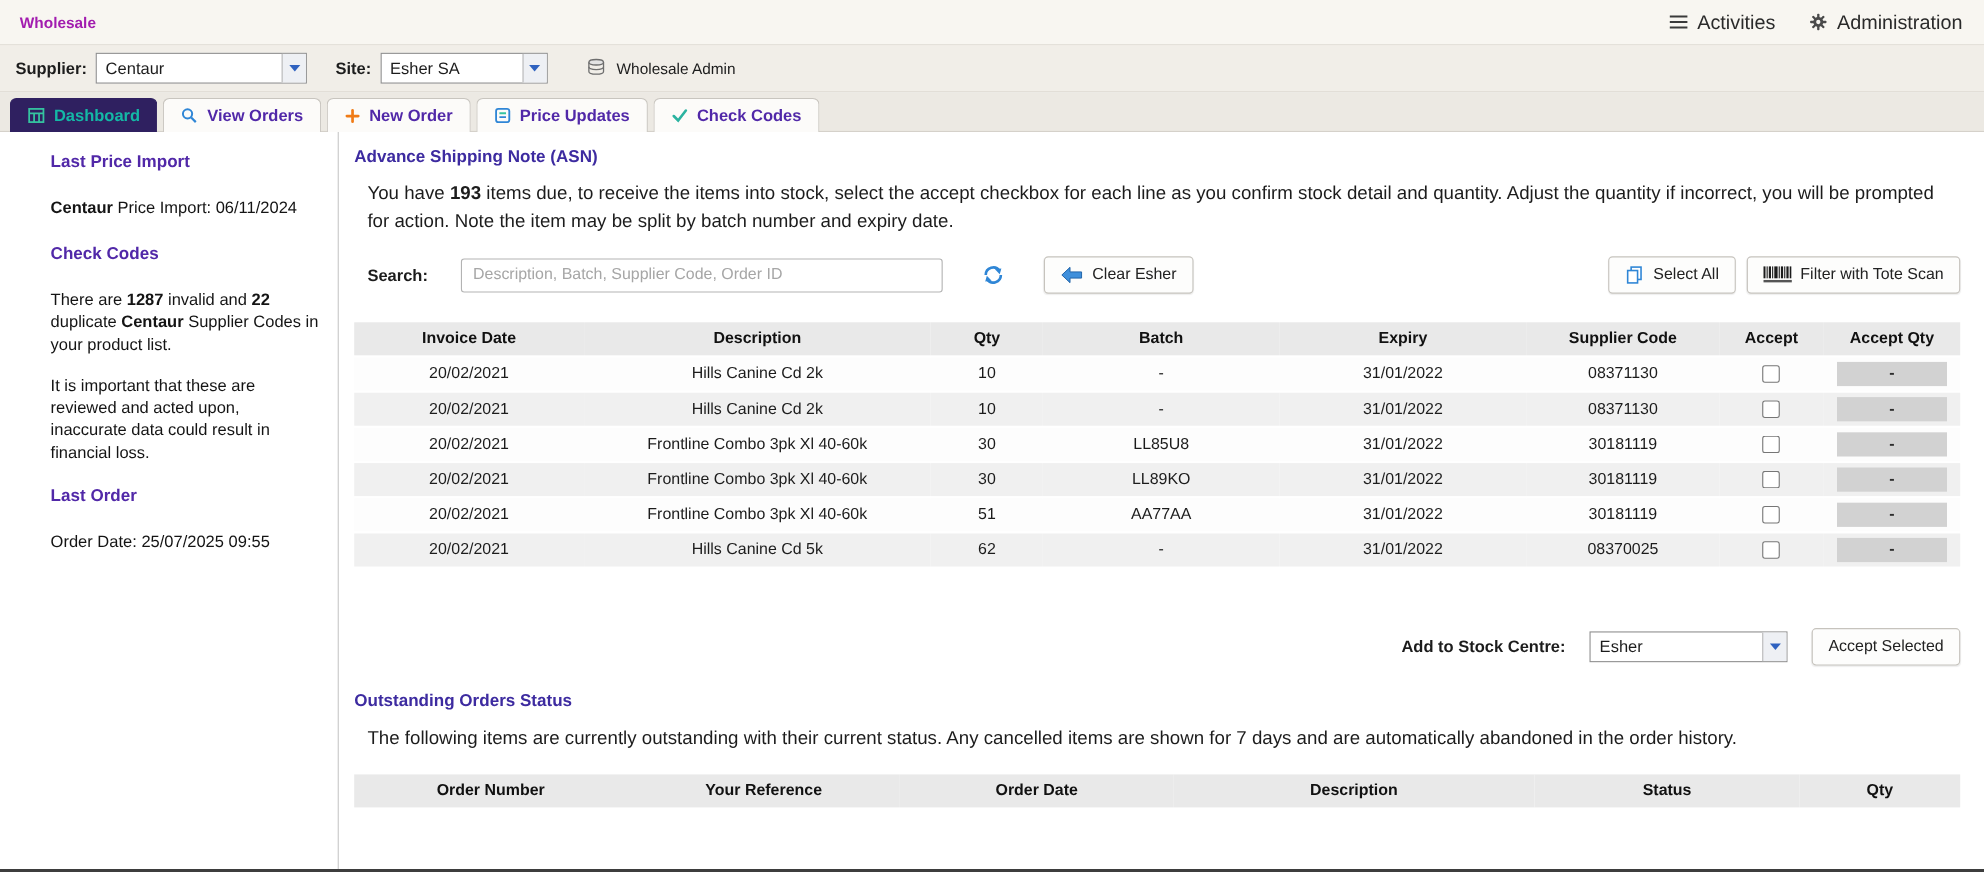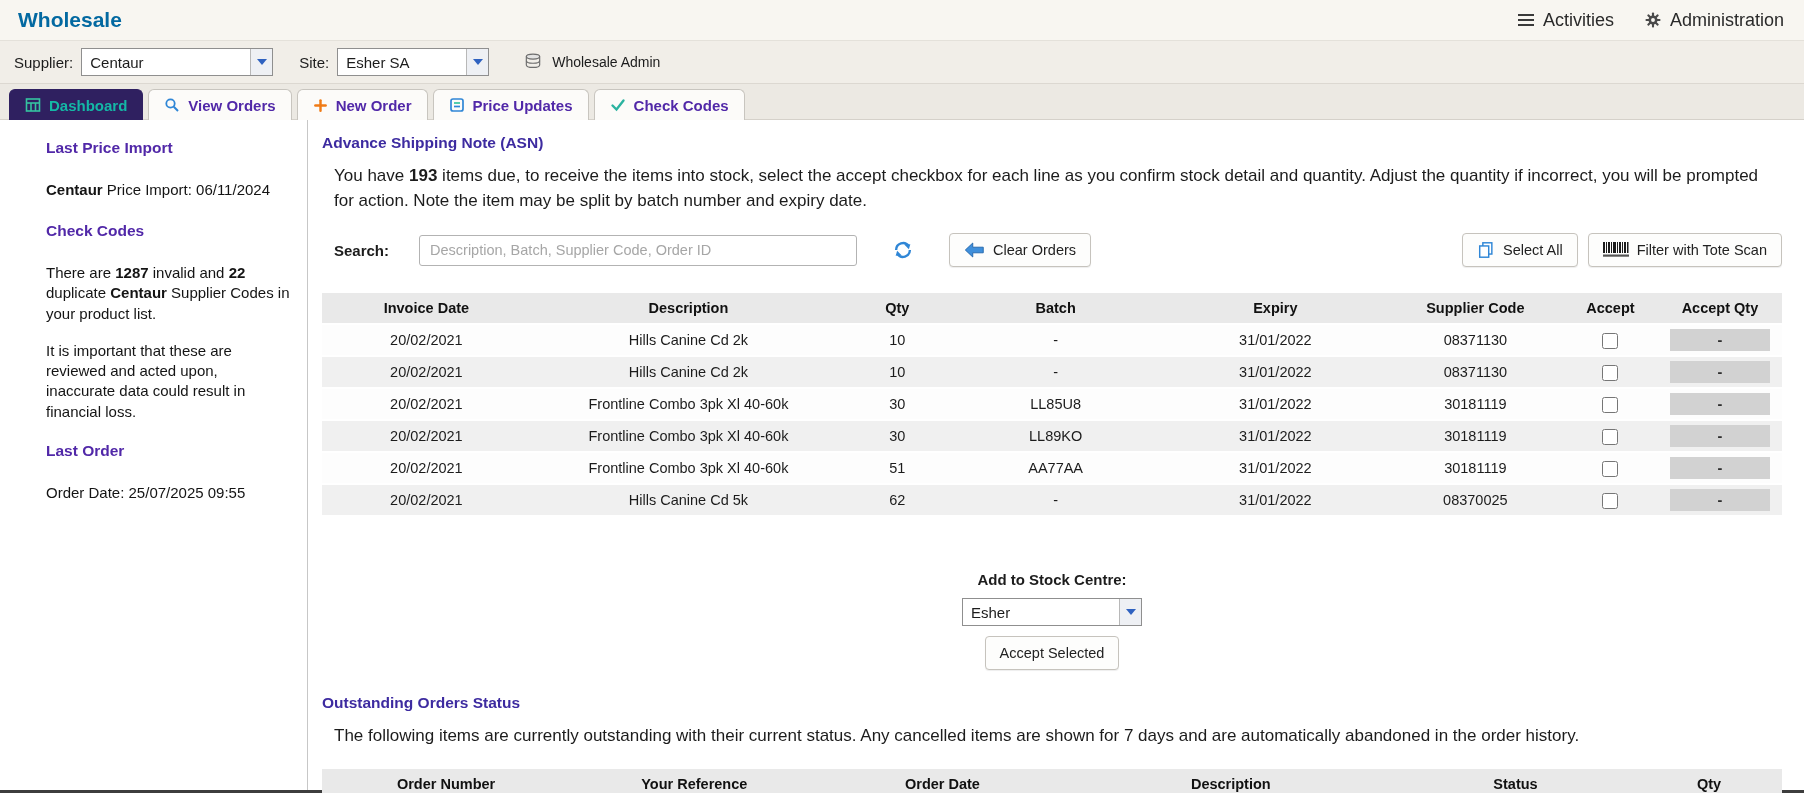--- a/index.html
+++ b/index.html
@@ -2,27 +2,27 @@
 <html><head>
 <meta charset="utf-8">
 <style>
   * { box-sizing: border-box; }
   html,body { margin:0; padding:0; background:#e9e7e2; }
   body { width:1804px; height:793px; font-family:"Liberation Sans", sans-serif; color:#1c1c1c; }
   .app { width:1804px; height:793px; display:flex; flex-direction:column; background:#fff; border-bottom:3px solid #3d3d3d; }
 
   
   .topbar { height:40px; flex:0 0 40px; background:#f8f6f1; display:flex; align-items:center; padding:0 20px 0 18px; }
-  .topbar-title { font-size:21px; font-weight:bold; color:#0369a1; }
+  .topbar-title { font-size:14px; font-weight:bold; color:#a21caf; }
   .topbar-right { margin-left:auto; display:flex; align-items:center; gap:30px; }
   .topbar-item { display:flex; align-items:center; gap:8px; font-size:18px; color:#2a2a2a; cursor:pointer; }
 
   
   .toolbar { height:44px; flex:0 0 44px; background:#f1eee8; border-top:1px solid #e4e1da; border-bottom:1px solid #dcd8d1; display:flex; align-items:center; padding:0 14px; font-size:15px; }
-  .toolbar label { font-weight:normal; margin-right:8px; }
+  .toolbar label { font-weight:bold; margin-right:8px; }
   .combo { display:flex; align-items:stretch; height:28px; background:#fff; border:1px solid #8f8f8f; cursor:pointer; }
   .combo-value { flex:1; display:flex; align-items:center; padding:0 8px; font-size:15px; white-space:nowrap; overflow:hidden; }
   .combo-btn { width:22px; background:#eef0f4; border-left:1px solid #b8b8b8; display:flex; align-items:center; justify-content:center; }
   .combo-btn::after { content:""; width:0; height:0; border-left:5px solid transparent; border-right:5px solid transparent; border-top:6px solid #2f62c0; }
   .combo-supplier { width:192px; margin-right:26px; }
   .combo-site { width:152px; margin-right:34px; }
   .user-chip { display:flex; align-items:center; gap:9px; font-size:14px; }
 
   
   .tabstrip { height:36px; flex:0 0 36px; background:#ece9e3; display:flex; align-items:flex-end; gap:5px; padding:0 0 0 9px; border-bottom:1px solid #d5d1ca; }
@@ -55,21 +55,21 @@
   table.grid { width:100%; border-collapse:separate; border-spacing:0 2px; font-size:14.5px; }
   table.grid thead th { background:#e9e9e9; font-weight:bold; padding:7px 4px; text-align:center; color:#111; }
   table.grid tbody td { padding:4px 4px; text-align:center; color:#1c1c1c; }
   table.grid tbody tr:nth-child(odd)  { background:#fdfdfd; }
   table.grid tbody tr:nth-child(even) { background:#f0f0f0; }
   .acceptqty { background:#d2d2d2; height:22px; line-height:22px; margin:0 8px; text-align:center; color:#2d2d2d; font-weight:bold; }
   td input[type="checkbox"] { width:16px; height:16px; margin:0; vertical-align:middle; }
   th.qty-right, td.qty-right { text-align:right; padding-right:16px; }
 
   
-  .stock-row { display:flex; align-items:center; justify-content:flex-end; gap:10px; margin:54px 0 24px; font-size:15px;flex-direction:column; }
+  .stock-row { display:flex; align-items:center; justify-content:flex-end; gap:22px; margin:54px 0 24px; font-size:15px; }
   .stock-label { font-weight:bold; }
   .combo-stock { width:180px; }
   .out-intro { margin:0 0 18px; }
   .spacer-bottom { height:90px; }
 </style>
 </head>
 <body>
 
 <div class="app">
 
@@ -215,21 +215,21 @@
                 <polygon points="20.0,5.6 13.6,6.4 18.4,11.2" fill="#2f86d6"></polygon>
               </svg>
           </span>
         </button>
         <button class="btn">
           <span class="tab-icon">
             <svg width="21" height="18" viewBox="0 0 24 20">
                 <path d="M10 2 L1.5 10 L10 18 L10 13.2 L22 13.2 L22 6.8 L10 6.8 Z" fill="#3f8fdb" stroke="#1e62a8" stroke-width="1"></path>
               </svg>
           </span>
-          <span>Clear Orders</span>
+          <span>Clear Esher</span>
         </button>
         <div class="right-group">
           <button class="btn">
             <span class="tab-icon">
               <svg width="18" height="18" viewBox="0 0 20 20">
                   <rect x="6.5" y="2" width="10" height="12.5" fill="#fff" stroke="#2f86d6" stroke-width="1.6"></rect>
                   <rect x="3" y="5.5" width="10" height="12.5" fill="#fff" stroke="#2f86d6" stroke-width="1.6"></rect>
                 </svg>
             </span>
             <span>Select All</span>

